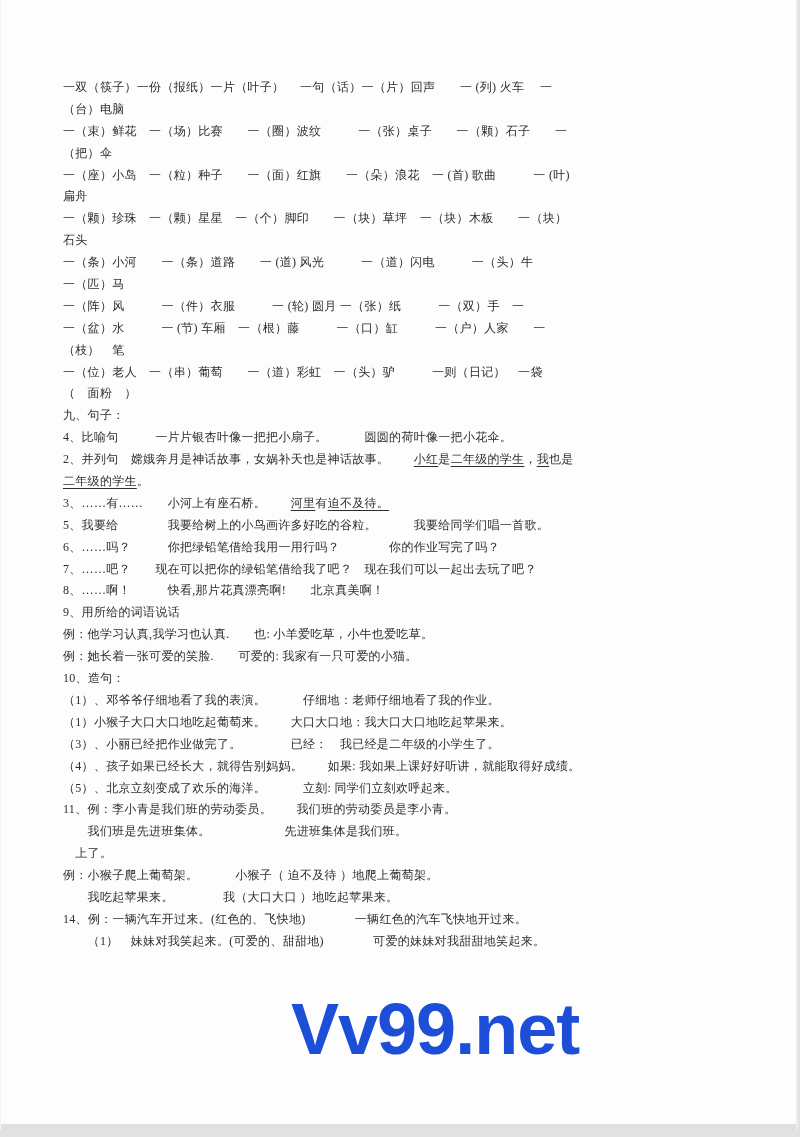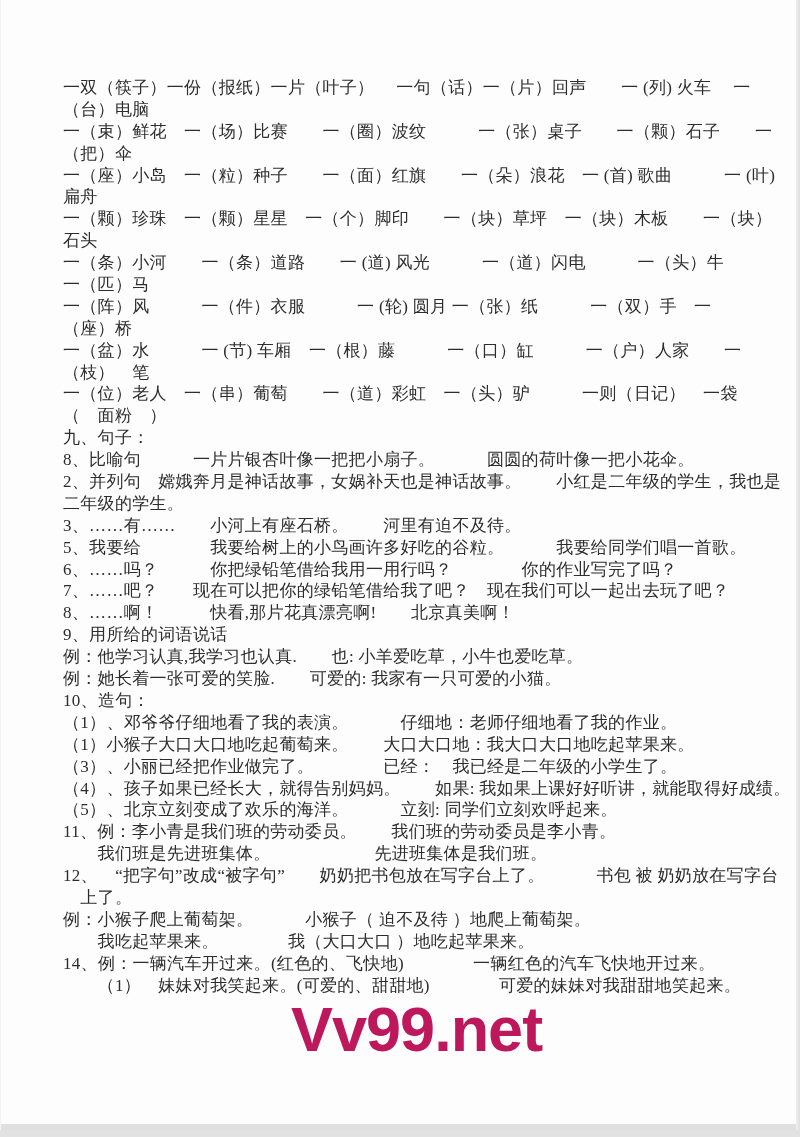--- a/index.html
+++ b/index.html
@@ -17,41 +17,42 @@
     border-left:1px solid #f3f3f3;
     overflow:hidden;
   }
   .content{
     position:relative;
     z-index:1;
     padding:77px 40px 0 62px;
   }
   .line{
     white-space:pre;
-    font-size:17px;
+    font-size:12px;
     line-height:21.9px;
     height:21.9px;
     color:#2d2d2d;
     letter-spacing:0.3px;
     overflow:visible;
   }
   .line .u{
+    text-decoration:underline;
     text-underline-offset:3px;
     text-decoration-thickness:1.3px;
   }
   .watermark{
     position:absolute;
     z-index:0;
     left:290px;
     top:982px;
     font-family:"Liberation Sans","DejaVu Sans",sans-serif;
     font-weight:bold;
-    font-size:63px;
+    font-size:72px;
     line-height:94px;
-    color:#be185d;
+    color:#1d4ed8;
     letter-spacing:-1px;
     user-select:none;
   }
   .bottom-edge{
     position:absolute;
     left:0;right:0;bottom:0;
     height:6px;
     background:#e0e0e0;
   }
 </style>
@@ -66,46 +67,44 @@
       <div class="line"><span>（台）电脑</span></div>
       <div class="line"><span>一（束）鲜花　一（场）比赛　　一（圈）波纹　　　一（张）桌子　　一（颗）石子　　一</span></div>
       <div class="line"><span>（把）伞</span></div>
       <div class="line"><span>一（座）小岛　一（粒）种子　　一（面）红旗　　一（朵）浪花　一 (首) 歌曲　　　一 (叶)</span></div>
       <div class="line"><span>扁舟</span></div>
       <div class="line"><span>一（颗）珍珠　一（颗）星星　一（个）脚印　　一（块）草坪　一（块）木板　　一（块）</span></div>
       <div class="line"><span>石头</span></div>
       <div class="line"><span>一（条）小河　　一（条）道路　　一 (道) 风光　　　一（道）闪电　　　一（头）牛</span></div>
       <div class="line"><span>一（匹）马</span></div>
       <div class="line"><span>一（阵）风　　　一（件）衣服　　　一 (轮) 圆月 一（张）纸　　　一（双）手　一</span></div>
-      <div class="line"><span>（座）桥</span></div>
       <div class="line"><span>一（盆）水　　　一 (节) 车厢　一（根）藤　　　一（口）缸　　　一（户）人家　　一</span></div>
       <div class="line"><span>（枝）　笔</span></div>
       <div class="line"><span>一（位）老人　一（串）葡萄　　一（道）彩虹　一（头）驴　　　一则（日记）　一袋</span></div>
       <div class="line"><span>（　面粉　）</span></div>
       <div class="line"><span>九、句子：</span></div>
-      <div class="line"><span>8、比喻句　　　一片片银杏叶像一把把小扇子。　　　圆圆的荷叶像一把小花伞。</span></div>
+      <div class="line"><span>4、比喻句　　　一片片银杏叶像一把把小扇子。　　　圆圆的荷叶像一把小花伞。</span></div>
       <div class="line"><span>2、并列句　嫦娥奔月是神话故事，女娲补天也是神话故事。　　</span><span class="u">小红</span><span>是</span><span class="u">二年级的学生</span><span>，</span><span class="u">我</span><span>也是</span></div>
       <div class="line"><span class="u">二年级的学生</span><span>。</span></div>
       <div class="line"><span>3、……有……　　小河上有座石桥。　　</span><span class="u">河里</span><span>有</span><span class="u">迫不及待。</span></div>
       <div class="line"><span>5、我要给　　　　我要给树上的小鸟画许多好吃的谷粒。　　　我要给同学们唱一首歌。</span></div>
       <div class="line"><span>6、……吗？　　　你把绿铅笔借给我用一用行吗？　　　　你的作业写完了吗？</span></div>
       <div class="line"><span>7、……吧？　　现在可以把你的绿铅笔借给我了吧？　现在我们可以一起出去玩了吧？</span></div>
       <div class="line"><span>8、……啊！　　　快看,那片花真漂亮啊!　　北京真美啊！</span></div>
       <div class="line"><span>9、用所给的词语说话</span></div>
       <div class="line"><span>例：他学习认真,我学习也认真.　　也: 小羊爱吃草，小牛也爱吃草。</span></div>
       <div class="line"><span>例：她长着一张可爱的笑脸.　　可爱的: 我家有一只可爱的小猫。</span></div>
       <div class="line"><span>10、造句：</span></div>
       <div class="line"><span>（1）、邓爷爷仔细地看了我的表演。　　　仔细地：老师仔细地看了我的作业。</span></div>
       <div class="line"><span>（1）小猴子大口大口地吃起葡萄来。　　大口大口地：我大口大口地吃起苹果来。</span></div>
       <div class="line"><span>（3）、小丽已经把作业做完了。　　　　已经：　我已经是二年级的小学生了。</span></div>
       <div class="line"><span>（4）、孩子如果已经长大，就得告别妈妈。　　如果: 我如果上课好好听讲，就能取得好成绩。</span></div>
       <div class="line"><span>（5）、北京立刻变成了欢乐的海洋。　　　立刻: 同学们立刻欢呼起来。</span></div>
       <div class="line"><span>11、例：李小青是我们班的劳动委员。　　我们班的劳动委员是李小青。</span></div>
       <div class="line"><span>　　我们班是先进班集体。　　　　　　先进班集体是我们班。</span></div>
-      <div class="line"><span>12、　“把字句”改成“被字句”　　奶奶把书包放在写字台上了。　　　书包 被 奶奶放在写字台</span></div>
       <div class="line"><span>　上了。</span></div>
       <div class="line"><span>例：小猴子爬上葡萄架。　　　小猴子（ 迫不及待 ）地爬上葡萄架。</span></div>
       <div class="line"><span>　　我吃起苹果来。　　　　我（大口大口 ）地吃起苹果来。</span></div>
       <div class="line"><span>14、例：一辆汽车开过来。(红色的、飞快地)　　　　一辆红色的汽车飞快地开过来。</span></div>
       <div class="line"><span>　　（1）　妹妹对我笑起来。(可爱的、甜甜地)　　　　可爱的妹妹对我甜甜地笑起来。</span></div>
     </div>
   <div class="bottom-edge"></div>
 </div>
 
 </body></html>

